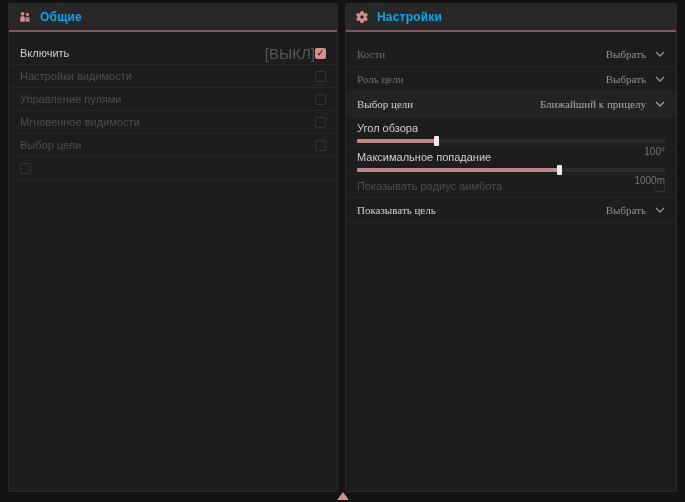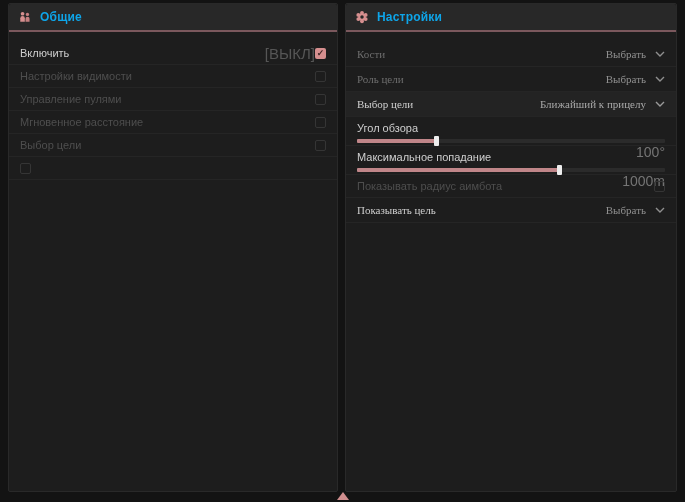--- a/index.html
+++ b/index.html
@@ -42,21 +42,21 @@
   .checkbox.unchecked { border:1px solid #353535; background:transparent; }
   .checkbox.checked { background:#d68f8f; }
   .checkbox.checked .check-glyph {
     font-size:9px; line-height:9px; color:#432626; font-weight:bold;
   }
   .dd-value { font-size:11px; color:#8f8f8f; margin-right:9px;margin-left:20px; }
   .dd-value-light { color:#a9a9a9; }
   .chevron { display:flex; align-items:center; }
   .slider-block { padding:4px 11px 0; height:29px; border-bottom:1px solid #252525; }
   .slider-head { display:flex; align-items:center; justify-content:space-between; height:14px; }
-  .slider-value { font-size:14px; color:#757575;margin-top:47px; }
+  .slider-value { font-size:10px; color:#757575;margin-top:47px; }
   .slider-track { position:relative; height:4px; background:#2b2b2b; margin-top:4px; border-radius:1px; cursor:pointer; }
   .slider-fill { position:absolute; left:0; top:0; height:4px; background:#c08689; border-radius:1px; }
   .slider-thumb {
     position:absolute; right:-2px; top:-3px;
     width:5px; height:10px; background:#ededed; border-radius:1px;
   }
   .bottom-arrow {
     position:absolute; left:50%; bottom:2px; transform:translateX(-50%);
     width:0; height:0;
     border-left:6px solid transparent; border-right:6px solid transparent;
@@ -96,21 +96,21 @@
       <span class="label">Настройки видимости</span>
       <span class="checkbox unchecked"></span>
     </div>
 
     <div class="row dim">
       <span class="label">Управление пулями</span>
       <span class="checkbox unchecked"></span>
     </div>
 
     <div class="row dim">
-      <span class="label">Мгновенное расстояние</span>
+      <span class="label">Мгновенное видимости</span>
       <span class="checkbox unchecked"></span>
     </div>
 
     <div class="row dim">
       <span class="label">Выбор цели</span>
       <span class="checkbox unchecked"></span>
     </div>
 
     <div class="row dim">
       <span class="checkbox unchecked"></span>

